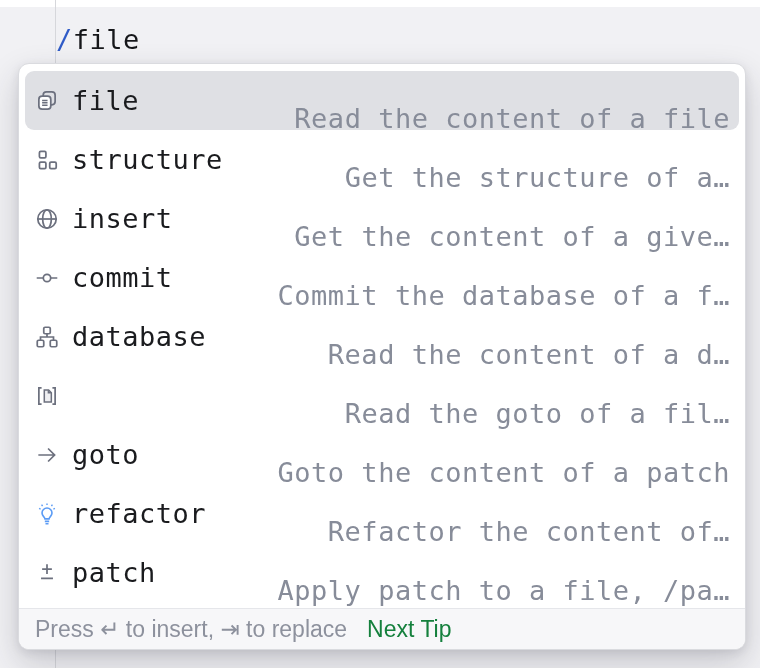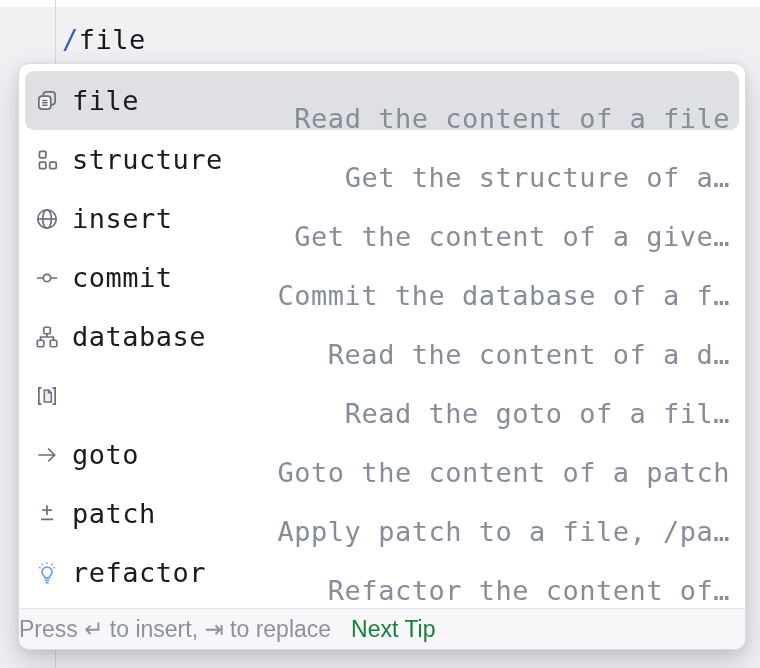--- a/index.html
+++ b/index.html
@@ -11,21 +11,21 @@
   }
   .top-strip {
     position:absolute; left:0; top:0; width:760px; height:7px;
     background:#FFFFFF;
   }
   .gutter-line {
     position:absolute; left:55px; top:0; width:1px; height:668px;
     background:#D6D7DB;
   }
   .editor-input {
-    position:absolute; left:62px; top:24px;
+    position:absolute; left:56px; top:24px;
     font-size:27px; line-height:32px; letter-spacing:0.5px;
     color:#16171A; white-space:pre;text-align:center;
   }
   .editor-input .slash { color:#2F5BC7; }
 
   .popup {
     position:absolute; left:18px; top:63px; width:728px; height:587px;
     background:#FFFFFF;
     border:1px solid #DADBDF;
     border-radius:11px;
@@ -55,21 +55,21 @@
     margin-left:auto; font-size:27px; color:#878C99; letter-spacing:0.5px;
     overflow:hidden;
     margin-top:36px;
   }
   .footer {
     height:41px; flex:0 0 41px;
     border-top:1px solid #E5E6EA;
     background:#F7F7F9;
     border-radius:0 0 10px 10px;
     display:flex; align-items:center;
-    padding:0 0;
+    padding:0 16px;
     font-family:"Liberation Sans", sans-serif;
   }
   .footer .hint { font-size:23px; color:#8D919D; }
   .footer .link { font-size:23px; color:#15803d; margin-left:20px; cursor:pointer; }
   svg { display:block; }
 </style>
 </head>
 <body>
 
 <div class="top-strip"></div>
@@ -156,38 +156,38 @@
         <svg width="26" height="26" viewBox="0 0 24 24" fill="none" stroke="#6C707E" stroke-width="1.6">
           <path d="M4 12h15M13 6l6 6-6 6"></path>
         </svg>
       </span>
       <span class="name">goto</span>
       <span class="desc">Goto the content of a patch</span>
     </div>
 
     <div class="row">
       <span class="icon">
-        <svg width="26" height="26" viewBox="0 0 24 24" fill="none" stroke="#6C707E" stroke-width="1.6">
-          <path d="M12 4v9M7.5 8.5h9M6.5 17h11"></path>
-        </svg>
-      </span>
-      <span class="name">patch</span>
-      <span class="desc">Apply patch to a file, /pa…</span>
-    </div>
-
-    <div class="row">
-      <span class="icon">
         <svg width="26" height="26" viewBox="0 0 24 24" fill="none" stroke="#5C9CF5" stroke-width="1.5">
           <path d="M12 6.5a4.6 4.6 0 0 1 4.6 4.6c0 1.8-1 2.8-1.8 3.7-.5.6-.8 1-.9 1.7h-3.8c-.1-.7-.4-1.1-.9-1.7-.8-.9-1.8-1.9-1.8-3.7A4.6 4.6 0 0 1 12 6.5z"></path>
           <path d="M10 18.8h4M10.6 21h2.8"></path>
           <path d="M12 2.2v1.6M7 3.4l.9 1.3M17 3.4l-.9 1.3M4.7 6.8l1.4.7M19.3 6.8l-1.4.7" stroke-width="1.3"></path>
         </svg>
       </span>
       <span class="name">refactor</span>
       <span class="desc">Refactor the content of…</span>
+    </div>
+
+    <div class="row">
+      <span class="icon">
+        <svg width="26" height="26" viewBox="0 0 24 24" fill="none" stroke="#6C707E" stroke-width="1.6">
+          <path d="M12 4v9M7.5 8.5h9M6.5 17h11"></path>
+        </svg>
+      </span>
+      <span class="name">patch</span>
+      <span class="desc">Apply patch to a file, /pa…</span>
     </div>
 
   </div>
 
   <div class="footer">
     <span class="hint">Press ↵ to insert, ⇥ to replace</span>
     <span class="link">Next Tip</span>
   </div>
 </div>
 

